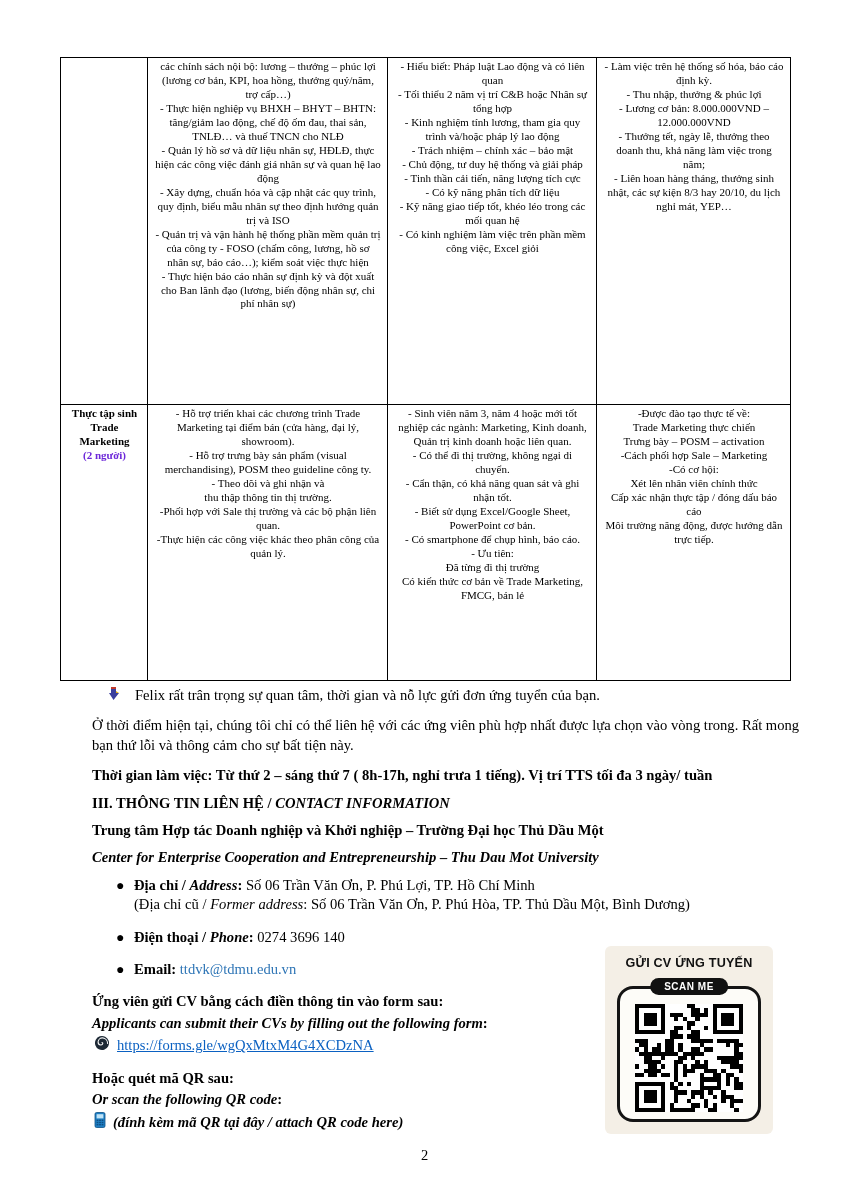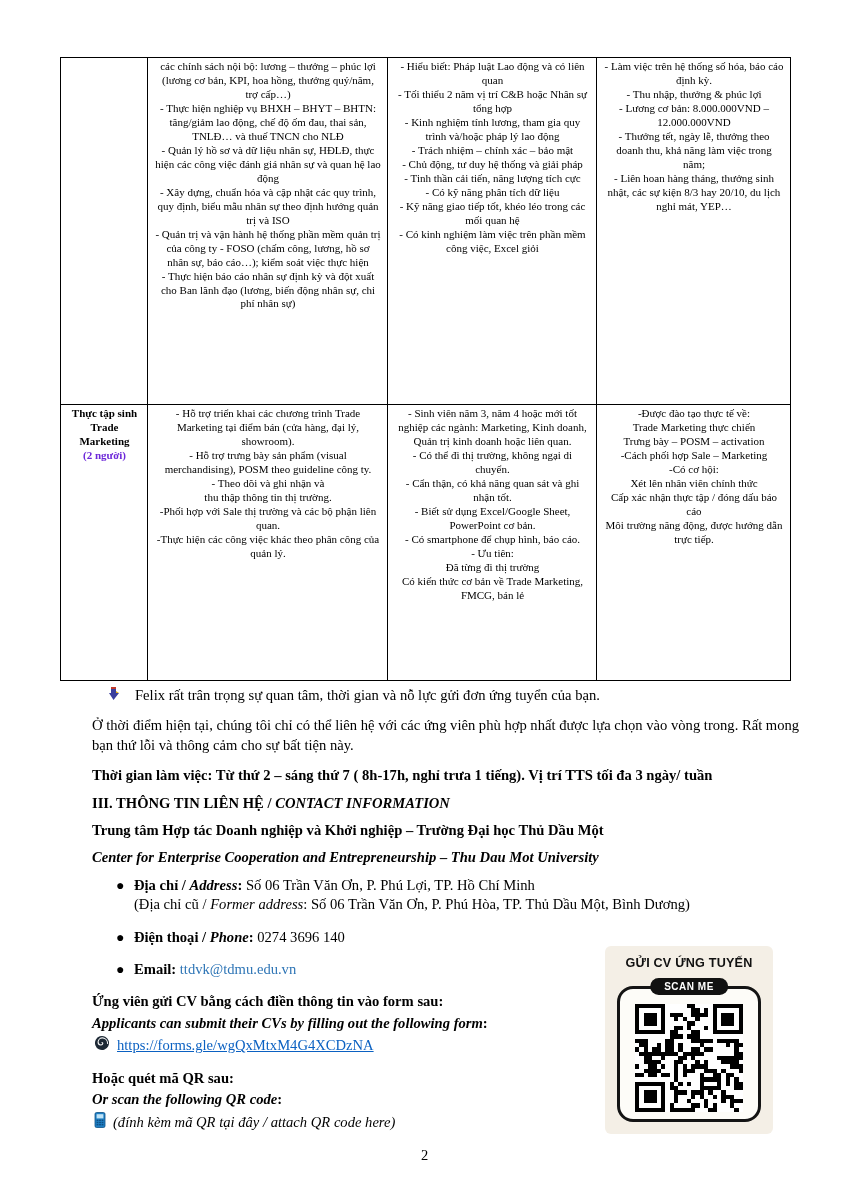--- a/index.html
+++ b/index.html
@@ -37,21 +37,21 @@
   .sec-sub-en{margin:0 0 10px 6px;font-weight:bold;font-style:italic;}
   .blist{margin:0 0 4px 0;padding:0;list-style:none;}
   .blist li{margin:0 0 13px 24px;position:relative;padding-left:18px;}
   .blist li .dot{position:absolute;left:0;top:1px;font-size:14px;}
   .former-line{margin-left:0;}
   .link-blue{color:#0b61c2;text-decoration:underline;}
   .email-blue{color:#2e75b6;text-decoration:none;}
   .form-sec{width:520px;}
   .form-sec p{margin:0 0 2px 0;}
   .link-row{display:flex;align-items:center;gap:7px;margin:2px 0 12px 2px;}
-  .attach-row{display:flex;align-items:center;gap:7px;margin:1px 0 0 2px;}
+  .attach-row{display:flex;align-items:center;gap:7px;margin:1px 0 0 2px;font-weight:bold;}
   
   .qr-card{
     position:absolute;left:605px;top:946px;width:152px;
     background:#f4efe6;border-radius:6px;padding:10px 8px 12px;
     font-family:"Liberation Sans","DejaVu Sans",sans-serif;text-align:center;
   }
   .qr-title{font-size:12.6px;font-weight:bold;letter-spacing:.2px;color:#111;}
   .qr-frame{
     position:relative;margin:16px 4px 0;background:#fdfcf8;
     border:3.5px solid #141414;border-radius:16px;padding:11px 7px 7px;

